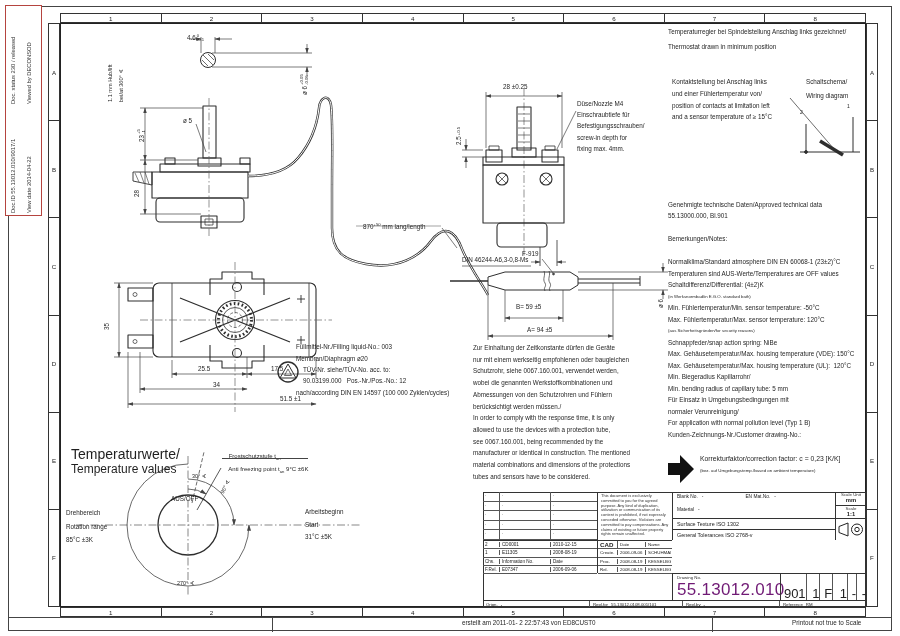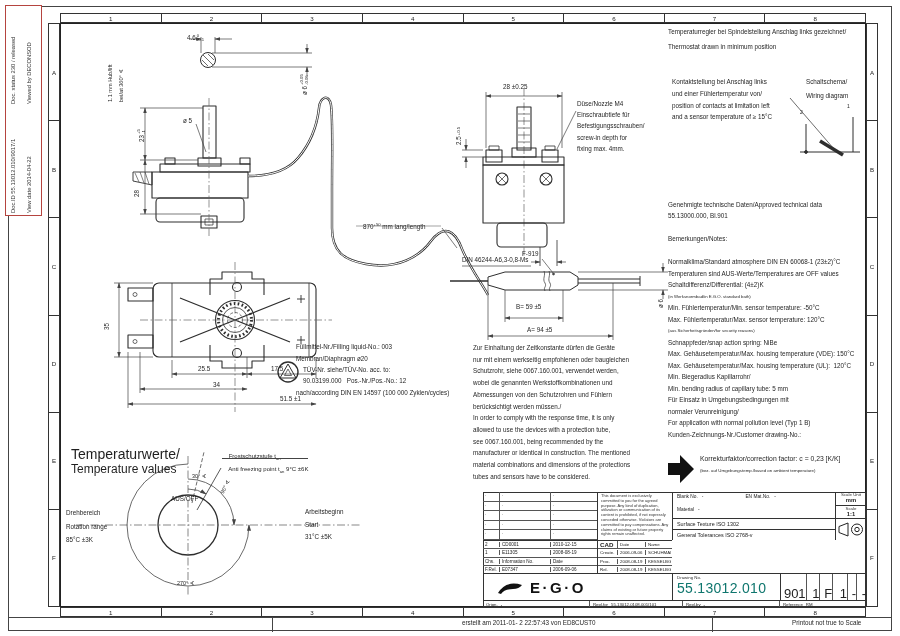--- a/index.html
+++ b/index.html
@@ -61,21 +61,21 @@
   .stattbl .li:nth-child(5){width:9px;}.stattbl .li:nth-child(6){width:9px;border-right:none;}
   .stattbl .cell:first-child{font-size:4px;padding-left:1px;white-space:nowrap;overflow:hidden;}
   .stattbl .cell:last-child{font-size:13px;text-align:right;margin-top:12px;}
   .botstrip{display:flex;height:100%;}
   .botstrip .li{display:flex;gap:3px;font-size:4.3px;padding:1px 0 0 3px;border-right:.5px solid #555;box-sizing:border-box;white-space:nowrap;overflow:hidden;}
   .botstrip .li:nth-child(1){width:107px;}.botstrip .li:nth-child(2){width:93px;}
   .botstrip .li:nth-child(3){width:97px;}.botstrip .li:nth-child(4){width:86px;border-right:none;}
   .legal{position:absolute;font-size:4px;line-height:4.8px;color:#333;padding:2px 3px;box-sizing:border-box;}
   .tb-label{font-size:4.4px;color:#333;}
   .desig{font-size:7.6px;color:#111;}
-  .bigno{font-size:14px;color:#0f766e;letter-spacing:.3px;}
+  .bigno{font-size:17px;color:#701a75;letter-spacing:.3px;}
   .logo-text{font-size:15px;font-weight:bold;letter-spacing:2.5px;color:#111;}
   .pair{display:flex;gap:4px;font-size:4.8px;}
 </style>
 </head>
 <body>
 
 <div class="stage">
 
   <svg class="abs" style="left:0;top:0;" width="900" height="636" viewBox="0 0 900 636">
     <defs>
@@ -500,26 +500,20 @@
         <span class="cell">KESSELBG</span>
       </div>
       <div class="li">
         <span class="cell">Rel.</span>
         <span class="cell">2008-08-19</span>
         <span class="cell">KESSELBG</span>
       </div>
     </div>
 
 
-  <div class="abs" style="left:483px;top:573px;width:189px;height:27px;border-top:1px solid #333;box-sizing:border-box;display:flex;align-items:center;gap:7px;padding-left:14px;">
-    <svg width="26" height="18" viewBox="0 0 26 18">
-      <path d="M1,15 Q9,2 25,7 Q22,11 16,11 Q7,11 4,16 z" fill="#111"></path>
-    </svg>
-    <span class="logo-text">E·G·O</span>
-  </div>
   <div class="abs" style="left:672px;top:573px;width:108px;height:27px;border-top:1px solid #333;border-left:1px solid #333;box-sizing:border-box;padding-left:4px;">
     <div class="tb-label" style="padding-top:1px;">Drawing No.</div>
     <div class="bigno">55.13012.010</div>
   </div>
   <div class="abs stattbl" style="left:780px;top:573px;width:86px;height:27px;border-top:1px solid #333;border-left:1px solid #333;box-sizing:border-box;">
       <div class="li">
         <span class="cell">Sh.No.</span>
         <span class="cell">901</span>
       </div>
       <div class="li">

